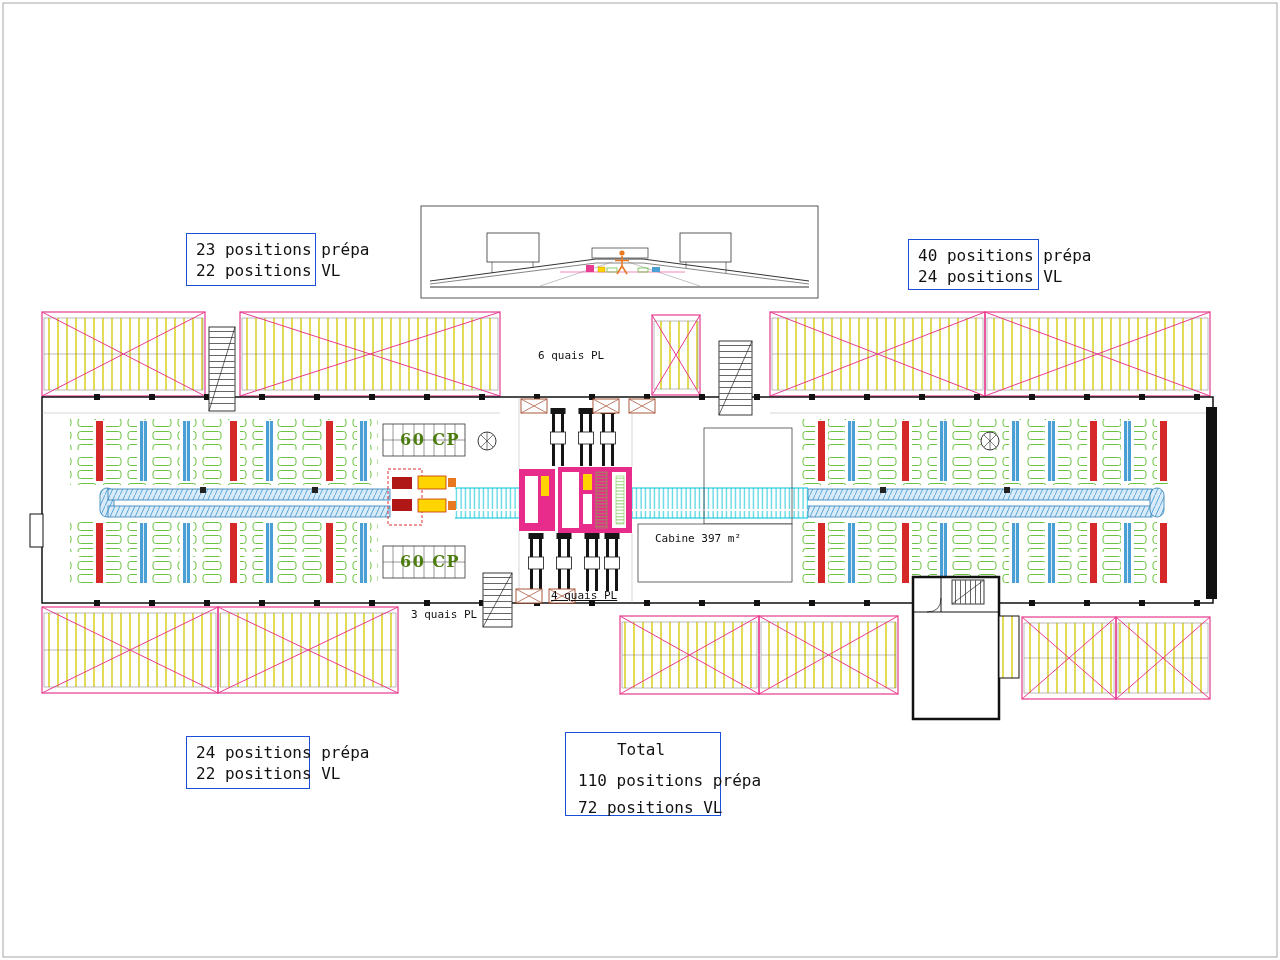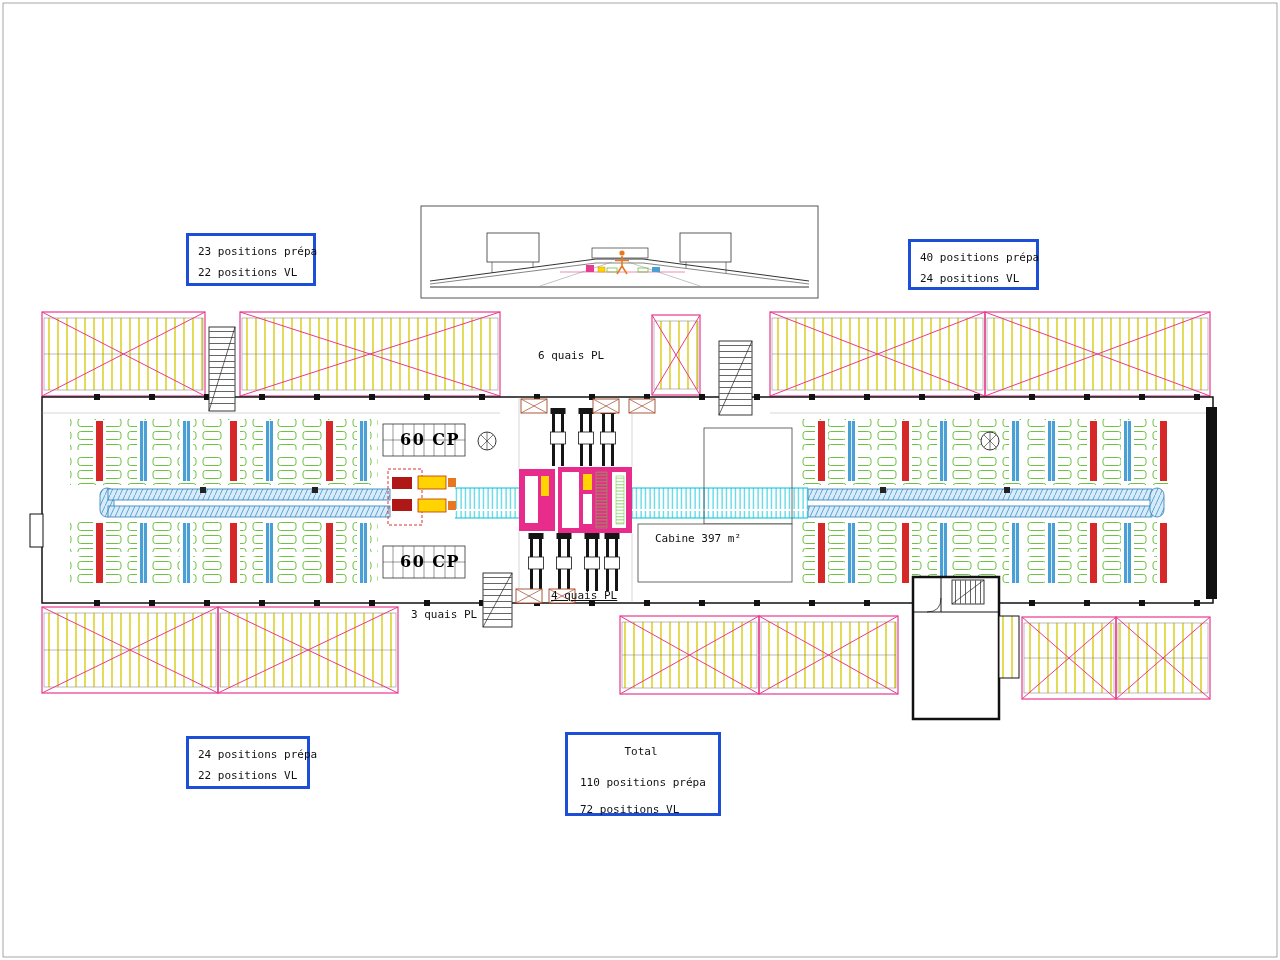--- a/index.html
+++ b/index.html
@@ -1,23 +1,23 @@
 <!DOCTYPE html>
 <html><head>
 <meta charset="utf-8">
 <style>
   html,body{margin:0;padding:0;background:#fff;}
   #page{position:relative;width:1280px;height:960px;background:#fff;overflow:hidden;
         font-family:"DejaVu Sans Mono",monospace;color:#111;}
   #plan-svg{position:absolute;left:0;top:0;}
-  .statbox{position:absolute;background:#fff;border:3px solid #1d4ed8;font-size:11px;
+  .statbox{position:absolute;background:#fff;border:1px solid #1d4ed8;font-size:16px;
            line-height:21px;padding:5px 4px 16px 9px;box-sizing:border-box;white-space:nowrap;}
   .note{position:absolute;font-size:11px;white-space:nowrap;}
   .cp{position:absolute;font-family:"DejaVu Serif",serif;font-size:16px;font-weight:600;
-      color:#000000;letter-spacing:1.5px;white-space:nowrap;}
+      color:#4d7c0f;letter-spacing:1.5px;white-space:nowrap;}
   #total-box{padding-left:0;}
   #total-box .t{display:block;text-align:center;margin:1px 0 7px 0;}
   #total-box .l{display:block;padding-left:12px;line-height:27px;}
 </style>
 </head>
 <body>
 
 <div id="page">
 
 <svg id="plan-svg" width="1280" height="960" viewBox="0 0 1280 960">

